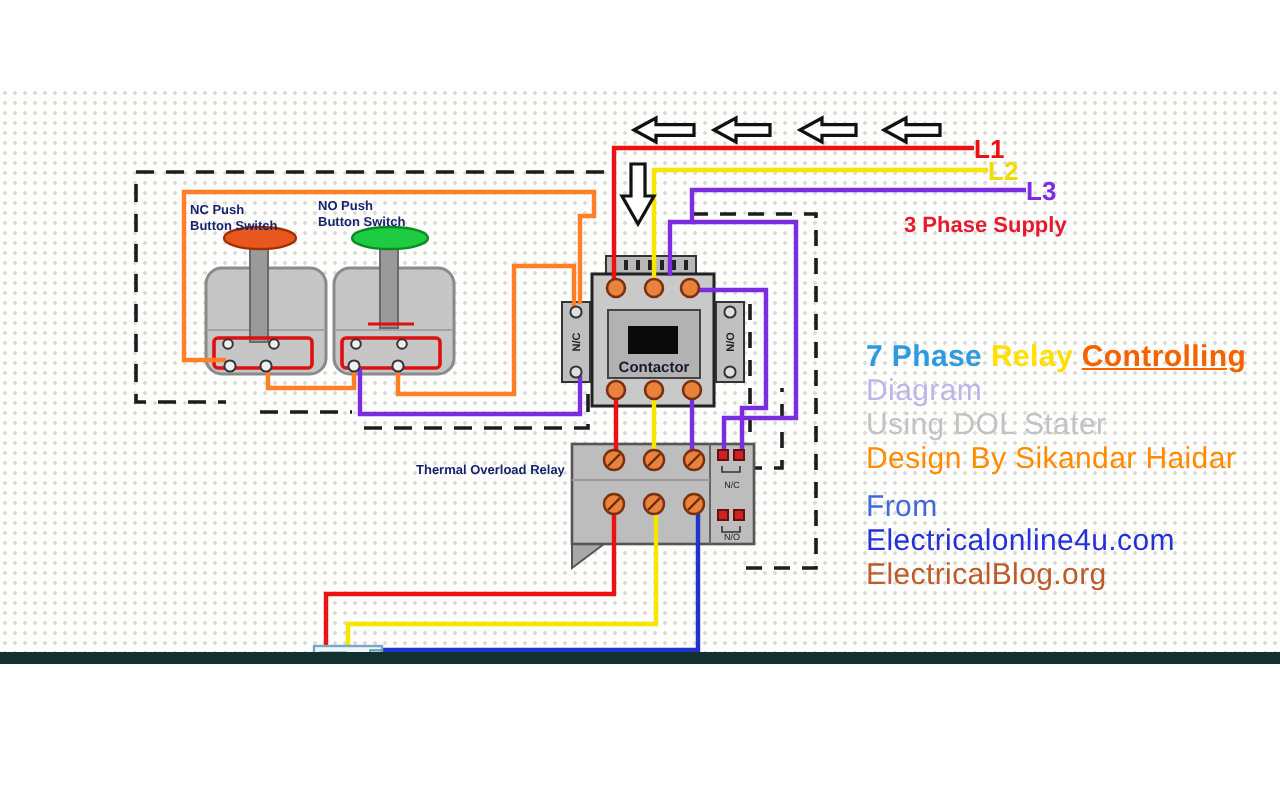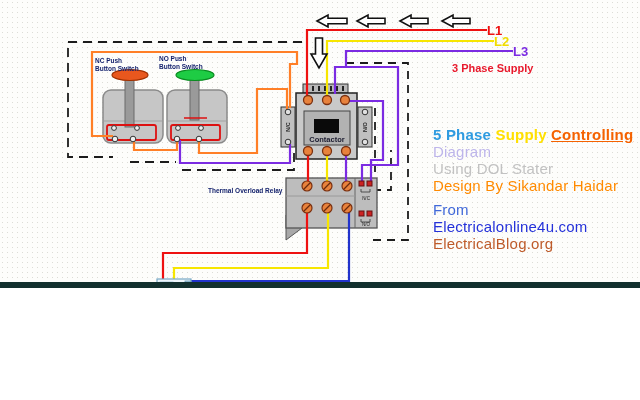--- a/index.html
+++ b/index.html
@@ -2,20 +2,21 @@
 <html><head>
 <meta charset="utf-8">
 <style>
   html,body{margin:0;padding:0;}
   .stage{
     position:relative;width:640px;height:288px;overflow:hidden;
     background-color:#fdfdfb;
     background-image:radial-gradient(#dcdcd6 0.8px, transparent 1px);
     background-size:5px 5px;
     font-family:"Liberation Sans", sans-serif;
+    margin-top:44px;
   }
   svg text{font-family:"Liberation Sans", sans-serif;}
   .bottombar{position:absolute;left:0;bottom:0;width:640px;height:6px;background:#12302e;}
   .info{
     position:absolute;left:433px;top:126px;width:212px;
     font-size:15px;line-height:17px;font-weight:bold;letter-spacing:0.2px;
   }
   .info .t1{color:#2e9be0;} .info .t2{color:#ffe000;} .info .t3{color:#f56200;text-decoration:underline;}
   .info .diagram{color:#bdb5ea;font-weight:normal;}
   .info .dol{color:#c2c2c2;font-weight:normal;}
@@ -225,22 +226,22 @@
     <text x="366" y="200" font-size="4.5" fill="#222" text-anchor="middle">N/C</text>
     <text x="366" y="226" font-size="4.5" fill="#222" text-anchor="middle">N/O</text>
 
     <text x="179" y="343" font-size="6.5" font-weight="bold" fill="#16246e" text-anchor="middle">3 Phase Motor</text>
   </g>
 </svg>
 
   
   <div class="info">
     <div>
-      <span class="t1">5 Phase</span>
-      <span class="t2">Supply</span>
+      <span class="t1">7 Phase</span>
+      <span class="t2">Relay</span>
       <span class="t3">Controlling</span>
     </div>
     <div class="diagram">Diagram</div>
     <div class="dol">Using DOL Stater</div>
     <div class="design">Design By Sikandar Haidar</div>
     <div class="from">From</div>
     <div class="site1">Electricalonline4u.com</div>
     <div class="site2">ElectricalBlog.org</div>
   </div>
 

